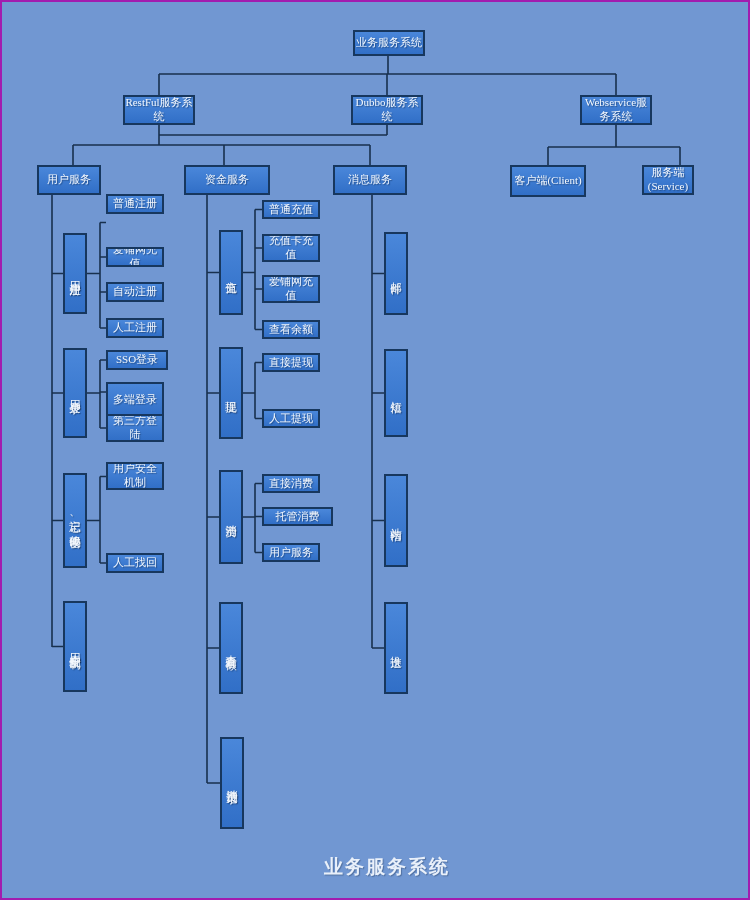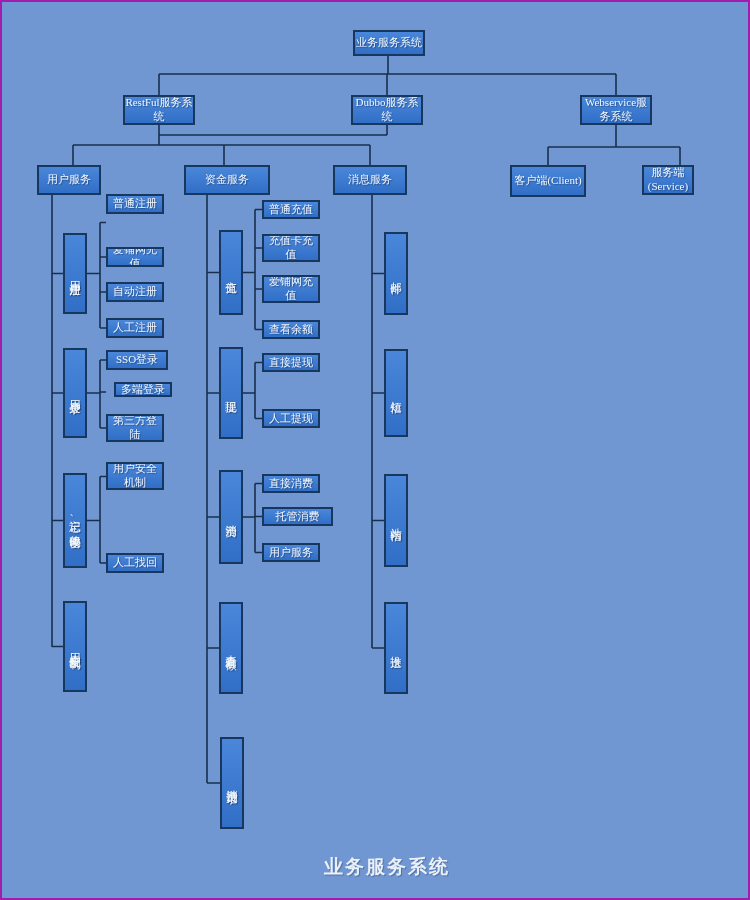--- a/index.html
+++ b/index.html
@@ -101,21 +101,21 @@
   <div class="node v" style="left:61px;top:231px;width:24px;height:81px">用户注册</div>
   <div class="node v" style="left:61px;top:346px;width:24px;height:90px">用户登录</div>
   <div class="node v" style="left:61px;top:471px;width:24px;height:95px">忘记、修改密码</div>
   <div class="node v" style="left:61px;top:599px;width:24px;height:91px">用户安全机制</div>
 
   <div class="node" style="left:104px;top:192px;width:58px;height:20px">普通注册</div>
   <div class="node" style="left:104px;top:245px;width:58px;height:20px">爱铺网充值</div>
   <div class="node" style="left:104px;top:280px;width:58px;height:20px">自动注册</div>
   <div class="node" style="left:104px;top:316px;width:58px;height:20px">人工注册</div>
   <div class="node" style="left:104px;top:348px;width:62px;height:20px">SSO登录</div>
-  <div class="node" style="left:112px;top:380px;width:58px;height:15px">多端登录</div>
+  <div class="node" style="left:104px;top:380px;width:58px;height:36px">多端登录</div>
   <div class="node" style="left:104px;top:412px;width:58px;height:28px">第三方登陆</div>
   <div class="node" style="left:104px;top:460px;width:58px;height:28px">用户安全机制</div>
   <div class="node" style="left:104px;top:551px;width:58px;height:20px">人工找回</div>
 
   <div class="node v" style="left:217px;top:228px;width:24px;height:85px">充值</div>
   <div class="node v" style="left:217px;top:345px;width:24px;height:92px">提现</div>
   <div class="node v" style="left:217px;top:468px;width:24px;height:94px">消费</div>
   <div class="node v" style="left:217px;top:600px;width:24px;height:92px">查看余额</div>
   <div class="node v" style="left:218px;top:735px;width:24px;height:92px">消费记录</div>
 

